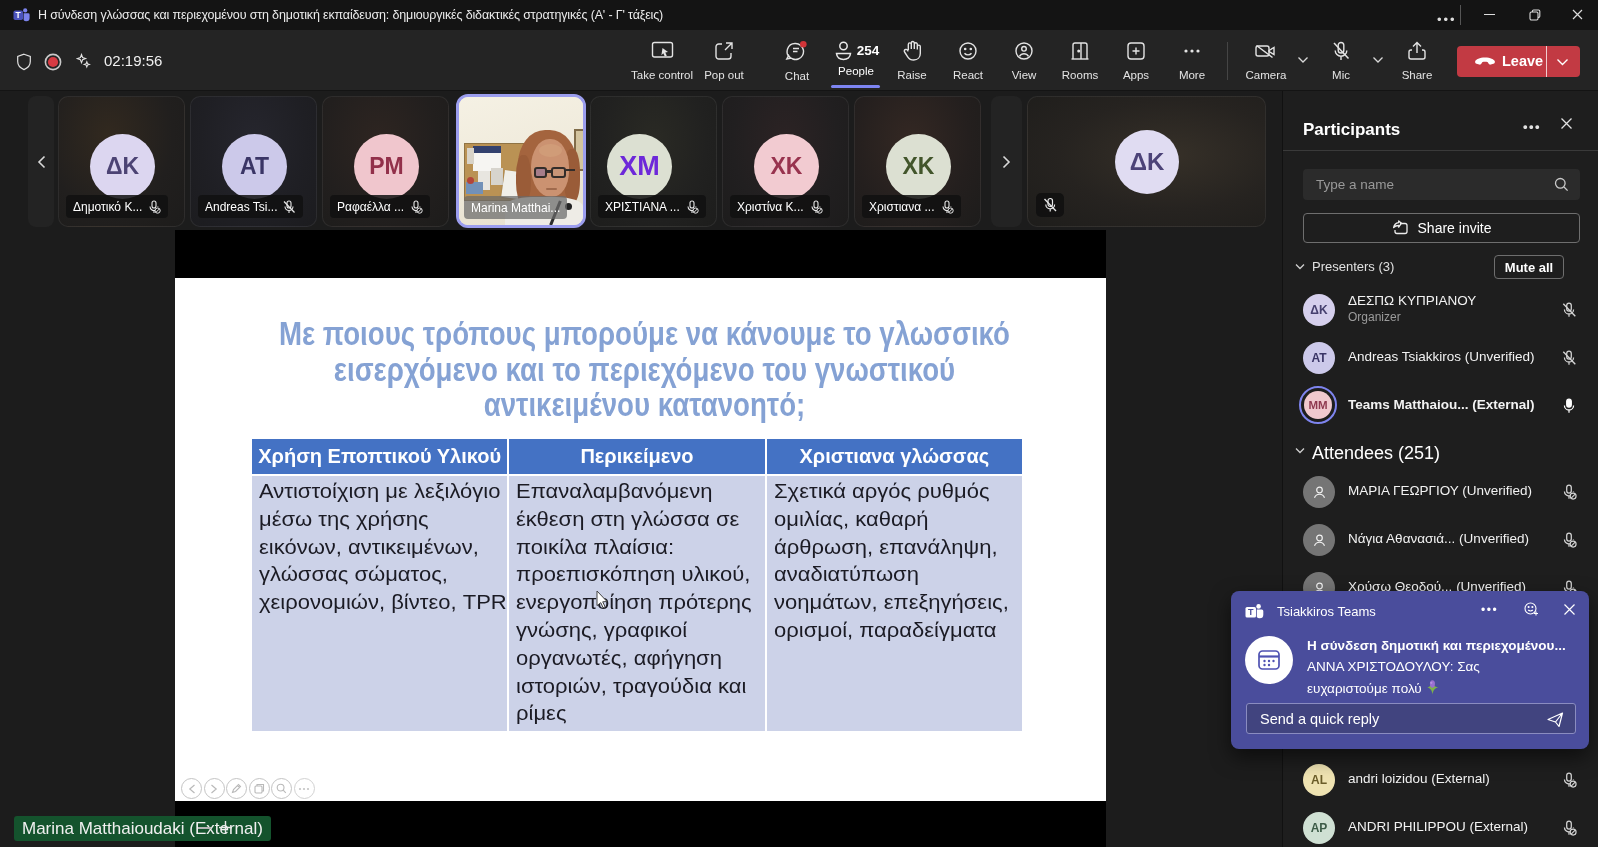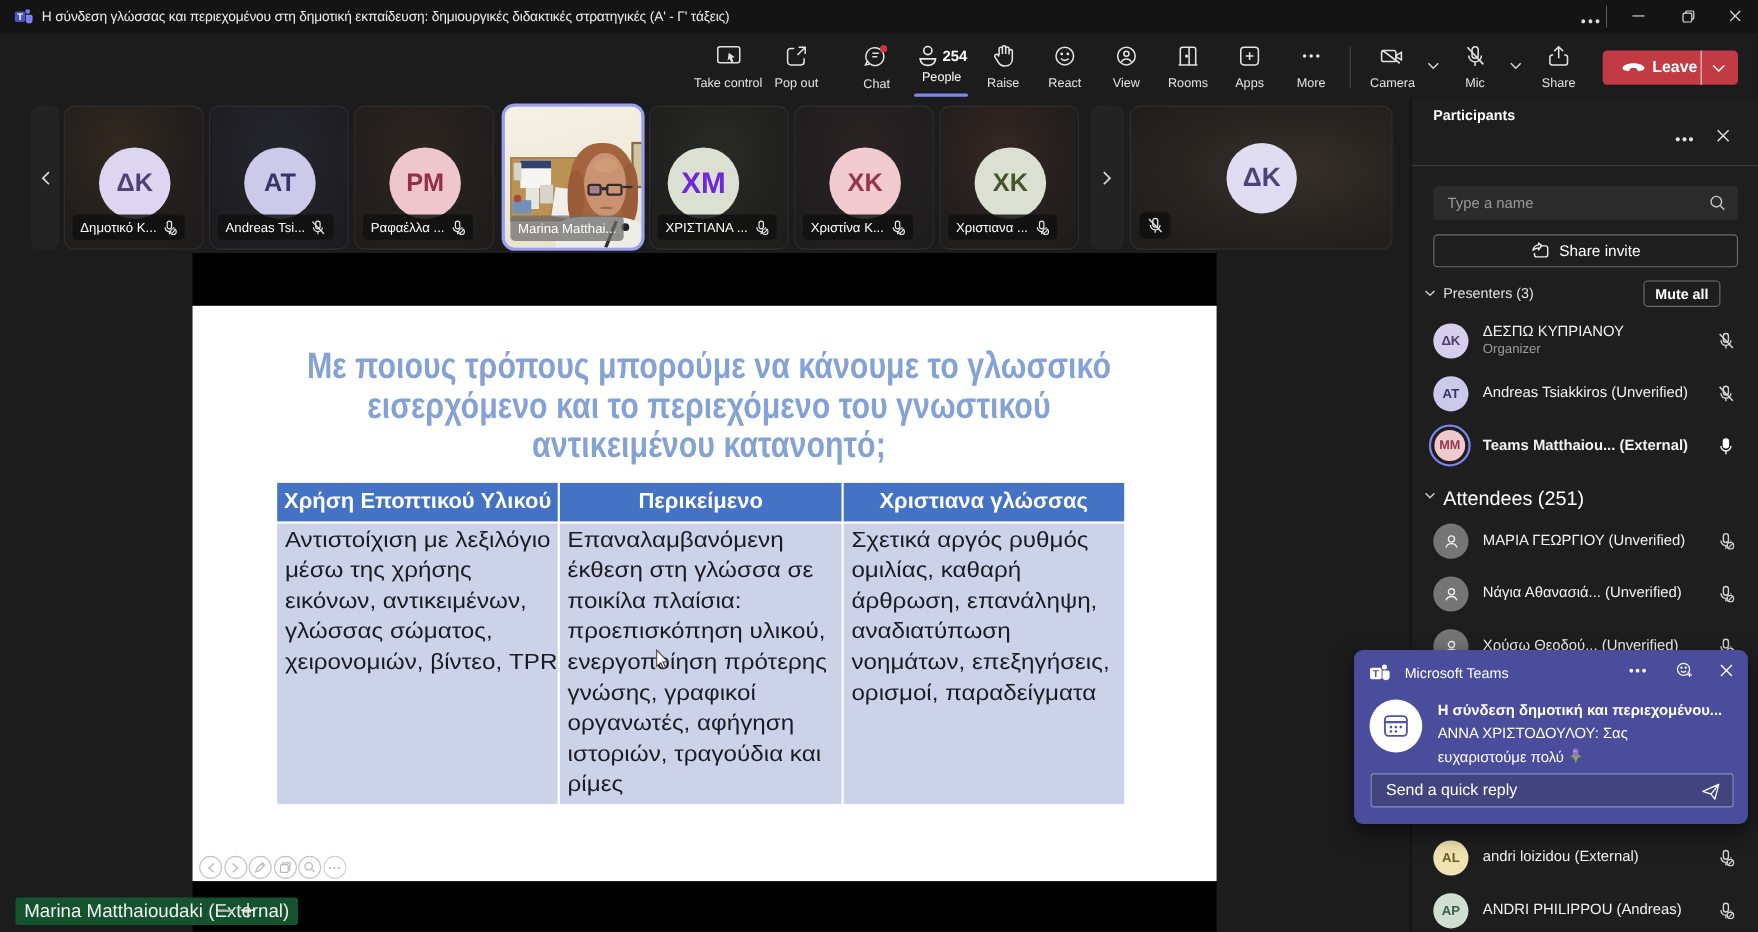--- a/index.html
+++ b/index.html
@@ -23,21 +23,21 @@
 
 #shared{position:absolute;left:175px;top:230px;width:931px;height:617px;background:#000}
 #slide{position:absolute;left:0px;top:48px;width:931px;height:523px;background:#fff}
 #slidetitle{position:absolute;left:0;top:26px;width:931px;text-align:center;font-weight:bold;font-size:33.5px;line-height:35.6px;color:#85a2d4;transform:translateX(4px) scaleX(0.825);transform-origin:50% 0;padding-top:12px}
 table.slidetab{position:absolute;left:75px;top:159px;border-collapse:separate;border-spacing:2.5px;table-layout:fixed;width:774px}
 table.slidetab th{background:#4472c4;color:#fff;font-size:20px;font-weight:bold;height:35px;text-align:center;vertical-align:middle}
 table.slidetab td{background:#ccd2e8;color:#1b1b24;font-size:20px;line-height:27.8px;padding:2px 0 3px 7px;vertical-align:top;width:256px;white-space:nowrap;overflow:hidden}
 table.slidetab td span{display:inline-block;transform:scaleX(1.1);transform-origin:0 0}
 
 #panel{position:absolute;left:1282px;top:91px;width:316px;height:756px;background:#1e1e1e;border-left:1px solid #111}
-#panel .hdr{position:absolute;left:20px;top:6px;font-size:13px;font-weight:bold;color:#fff}
+#panel .hdr{position:absolute;left:20px;top:29px;font-size:17px;font-weight:bold;color:#fff}
 .pnlrow{position:absolute;left:0;width:316px;height:48px}
 .pavatar{position:absolute;left:20px;top:8px;width:32px;height:32px;border-radius:50%;display:flex;align-items:center;justify-content:center;font-size:12px;font-weight:bold}
 .pname{position:absolute;left:65px;top:15px;font-size:13.5px;color:#f2f2f2;white-space:nowrap}
 .pmic{position:absolute;right:22px;top:16px}
 
 #notif{position:absolute;left:1231px;top:591px;width:358px;height:158px;background:#4a4d9c;border-radius:8px;box-shadow:0 8px 20px rgba(0,0,0,0.55);color:#fff}
 
 #bname{position:absolute;left:14px;top:816px;height:25px;background:#14532d;border-radius:3px;color:#f0f0f0;font-size:17px;display:flex;align-items:center;padding:0 8px}
 </style></head>
 <body>
@@ -56,20 +56,34 @@
   <div class="abs" style="left:1484px;top:14px;width:11px;height:1.4px;background:#ddd"></div>
   <svg class="abs" style="left:1529px;top:9px" width="12" height="12" viewBox="0 0 12 12" fill="none" stroke="#ddd" stroke-width="1.1">
         <rect x="1" y="3" width="8" height="8" rx="1.4"></rect>
         <path d="M3.4 3V2.2a1.2 1.2 0 0 1 1.2-1.2h5a1.2 1.2 0 0 1 1.2 1.2v5a1.2 1.2 0 0 1-1.2 1.2H9"></path>
       </svg>
   <svg class="abs" style="left:1572px;top:9px" width="11" height="11" viewBox="0 0 11 11" stroke="#ddd" stroke-width="1.2">
         <path d="M1 1l9 9M10 1l-9 9"></path>
       </svg>
 </div>
 
+<div id="toolbar">
+  <svg class="abs" style="left:16px;top:23px" width="16" height="18" viewBox="0 0 16 18" fill="none" stroke="#e0e0e0" stroke-width="1.2">
+        <path d="M8 1.2l6.3 2.2v5.2c0 3.6-2.7 6.6-6.3 8-3.6-1.4-6.3-4.4-6.3-8V3.4z"></path>
+      </svg>
+  <svg class="abs" style="left:44px;top:23px" width="18" height="18" viewBox="0 0 18 18">
+        <circle cx="9" cy="9" r="7.6" fill="none" stroke="#c9c9c9" stroke-width="1.6"></circle>
+        <circle cx="9" cy="9" r="5.1" fill="#d63b43"></circle>
+      </svg>
+  <svg class="abs" style="left:76px;top:23px" width="15" height="16" viewBox="0 0 15 16" fill="none" stroke="#e0e0e0" stroke-width="1.1">
+        <path d="M5.5 1.5l1.1 3 3 1.1-3 1.1-1.1 3-1.1-3-3-1.1 3-1.1z"></path>
+        <path d="M10.8 8.8l.7 1.9 1.9.7-1.9.7-.7 1.9-.7-1.9-1.9-.7 1.9-.7z"></path>
+      </svg>
+  <div class="timer">02:19:56</div>
+</div>
 
 <div class="tbtn" style="left:631px;width:62px">
   <svg width="27" height="22" viewBox="0 0 27 22" fill="none" stroke="#e3e3e3" stroke-width="1.4">
         <rect x="3.5" y="2.5" width="20" height="14.5" rx="2"></rect>
         <path d="M13.5 8l5.5 4-2.7.5 1.5 3.2-2 .9-1.5-3.3-1.9 2z" fill="#e3e3e3" stroke="none"></path>
       </svg>
   <div class="lbl">Take control</div>
 </div>
 <div class="tbtn" style="left:698px;width:52px">
   <svg width="22" height="22" viewBox="0 0 22 22" fill="none" stroke="#e3e3e3" stroke-width="1.4">
@@ -478,38 +492,38 @@
     <div class="pname">andri loizidou (External)</div>
     <svg class="pmic" width="16" height="16" viewBox="0 0 14 14" fill="none" stroke="#d5d5d5" stroke-width="1.1">
           <rect x="5" y="1" width="4" height="7" rx="2"></rect>
           <path d="M3 6.5a4 4 0 0 0 5.2 3.8M10.9 6.5a4 4 0 0 1-.1.7M7 10.5V13"></path>
           <circle cx="10.6" cy="10.6" r="2.6" stroke-width="1"></circle>
           <path d="M8.9 12.4l3.5-3.5" stroke-width="1"></path>
         </svg>
   </div>
   <div class="pnlrow" style="top:713px">
     <div class="pavatar" style="background:#cfe0d3;color:#3d5c48">AP</div>
-    <div class="pname">ANDRI PHILIPPOU (Andreas)</div>
+    <div class="pname">ANDRI PHILIPPOU (External)</div>
     <svg class="pmic" width="16" height="16" viewBox="0 0 14 14" fill="none" stroke="#d5d5d5" stroke-width="1.1">
           <rect x="5" y="1" width="4" height="7" rx="2"></rect>
           <path d="M3 6.5a4 4 0 0 0 5.2 3.8M10.9 6.5a4 4 0 0 1-.1.7M7 10.5V13"></path>
           <circle cx="10.6" cy="10.6" r="2.6" stroke-width="1"></circle>
           <path d="M8.9 12.4l3.5-3.5" stroke-width="1"></path>
         </svg>
   </div>
 </div>
 
 <div id="notif">
   <svg class="abs" style="left:14px;top:12px" width="19" height="18" viewBox="0 0 19 18" fill="#fff">
         <rect x="0.5" y="4" width="10.5" height="10.5" rx="1.6"></rect>
         <circle cx="13.6" cy="3.4" r="2.3"></circle>
         <path d="M11.8 6.6h5a1.5 1.5 0 0 1 1.5 1.5v3.7a3.5 3.5 0 0 1-3.5 3.5h-0.4a3.4 3.4 0 0 1-2.6-1.4z"></path>
         <text x="5.8" y="12.2" font-size="9" font-weight="bold" fill="#4a4d9c" text-anchor="middle" font-family="Liberation Sans">T</text>
       </svg>
-  <div class="abs" style="left:46px;top:13px;font-size:13px;color:#fff">Microsoft Teams</div>
+  <div class="abs" style="left:46px;top:13px;font-size:13px;color:#fff">Tsiakkiros Teams</div>
   <div class="abs" style="left:250px;top:12px;font-size:12px;color:#fff;letter-spacing:1.5px">•••</div>
   <svg class="abs" style="left:292px;top:10px" width="17" height="17" viewBox="0 0 17 17" fill="none" stroke="#fff" stroke-width="1.1">
         <circle cx="7.5" cy="7.5" r="5.5"></circle>
         <circle cx="5.6" cy="6" r="0.5" fill="#fff"></circle>
         <circle cx="9.4" cy="6" r="0.5" fill="#fff"></circle>
         <path d="M5.2 9a3.2 3.2 0 0 0 4.6 0M13 10.5v4M11 12.5h4"></path>
       </svg>
   <svg class="abs" style="left:332px;top:12px" width="13" height="13" viewBox="0 0 13 13" stroke="#fff" stroke-width="1.2">
         <path d="M1.5 1.5l10 10M11.5 1.5l-10 10"></path>
       </svg>

